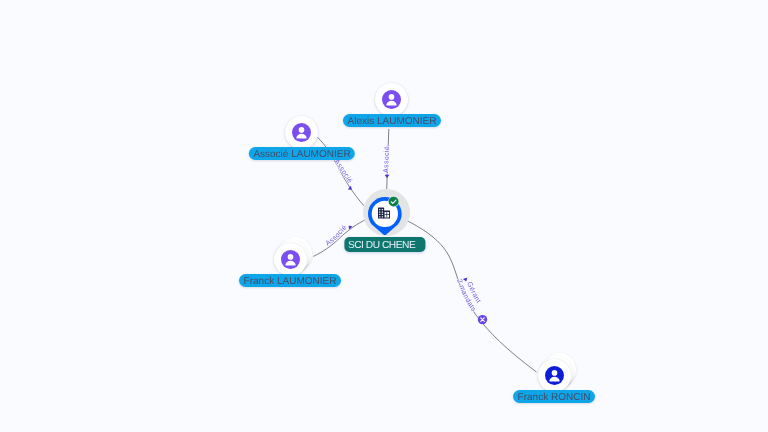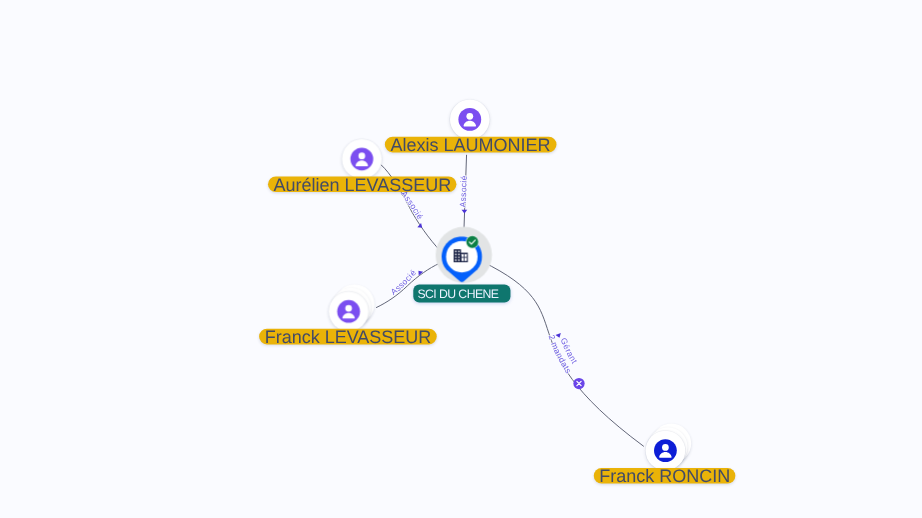--- a/index.html
+++ b/index.html
@@ -21,22 +21,22 @@
         display:flex;align-items:center;justify-content:center;}
   .ava{width:19px;height:19px;border-radius:50%;display:block;}
   .ava.purple{background:#7b4ef0;}
   .ava.navy{background:#0d1ed6;}
   .stack{position:absolute;width:33px;height:33px;border-radius:50%;background:#fff;
          box-shadow:0 1px 2.4px rgba(40,50,90,.16);}
   .stack.s1{left:-14px;top:-19.8px;}
   .stack.s2{left:-11.5px;top:-22.5px;}
 
   .pill{position:absolute;left:50%;transform:translateX(-50%);
-        background:#eab308;border-radius:7px;color:#434b66;
-        font-size:15px;line-height:15.6px;height:13px;white-space:nowrap;
+        background:#0ea5e9;border-radius:7px;color:#434b66;
+        font-size:10px;line-height:15.6px;height:13px;white-space:nowrap;
         padding:0 4.6px;box-shadow:0 1px 2.4px rgba(40,50,90,.16);}
 
   .node.person .pill{top:14.8px;}
   .node.company .pill{top:24px;background:#0f766e;color:#e9f1ff;border-radius:5px;
         font-size:10.2px;line-height:17.2px;height:14.9px;padding:0 10.3px 0 3.5px;letter-spacing:-0.47px;overflow:visible;
         box-shadow:0 1px 3px rgba(10,60,180,.22);}
 
   .halo{position:absolute;left:-22.1px;top:-24.2px;width:47px;height:47px;border-radius:50%;
         background:radial-gradient(circle at 50% 50%, rgba(226,228,229,1) 0%, rgba(226,228,229,1) 90%, rgba(238,240,242,.5) 96.5%, rgba(250,251,255,0) 100%);}
   .pin{position:absolute;left:-16.8px;top:-16.7px;width:33.7px;height:38.8px;}
@@ -97,35 +97,35 @@
 
   <div class="node person" id="n-aurelien" style="left:301.6px;top:132.4px">
     <div class="disc">
       <div class="ava purple">
         <svg viewBox="0 0 24 24" width="100%" height="100%">
             <circle cx="12" cy="8.7" r="3.55" fill="#fff"></circle>
             <path d="M12 13.55c-3.35 0-6.1 2.3-6.55 5.25-.05.35.2.65.55.65h12c.35 0 .6-.3.55-.65-.45-2.95-3.2-5.25-6.55-5.25z" fill="#fff"></path>
           </svg>
       </div>
     </div>
-    <div class="pill">Aurélien LEVASSEUR</div>
+    <div class="pill">Associé LAUMONIER</div>
   </div>
 
   <div class="node person stacked" id="n-franck" style="left:290.3px;top:259.7px">
     <div class="stack s2"></div>
     <div class="stack s1"></div>
     <div class="disc">
       <div class="ava purple">
         <svg viewBox="0 0 24 24" width="100%" height="100%">
             <circle cx="12" cy="8.7" r="3.55" fill="#fff"></circle>
             <path d="M12 13.55c-3.35 0-6.1 2.3-6.55 5.25-.05.35.2.65.55.65h12c.35 0 .6-.3.55-.65-.45-2.95-3.2-5.25-6.55-5.25z" fill="#fff"></path>
           </svg>
       </div>
     </div>
-    <div class="pill">Franck LEVASSEUR</div>
+    <div class="pill">Franck LAUMONIER</div>
   </div>
 
   <div class="node person stacked" id="n-fabiola" style="left:554.1px;top:375.4px">
     <div class="stack s2"></div>
     <div class="stack s1"></div>
     <div class="disc">
       <div class="ava navy">
         <svg viewBox="0 0 24 24" width="100%" height="100%">
             <circle cx="12" cy="8.7" r="3.55" fill="#fff"></circle>
             <path d="M12 13.55c-3.35 0-6.1 2.3-6.55 5.25-.05.35.2.65.55.65h12c.35 0 .6-.3.55-.65-.45-2.95-3.2-5.25-6.55-5.25z" fill="#fff"></path>

